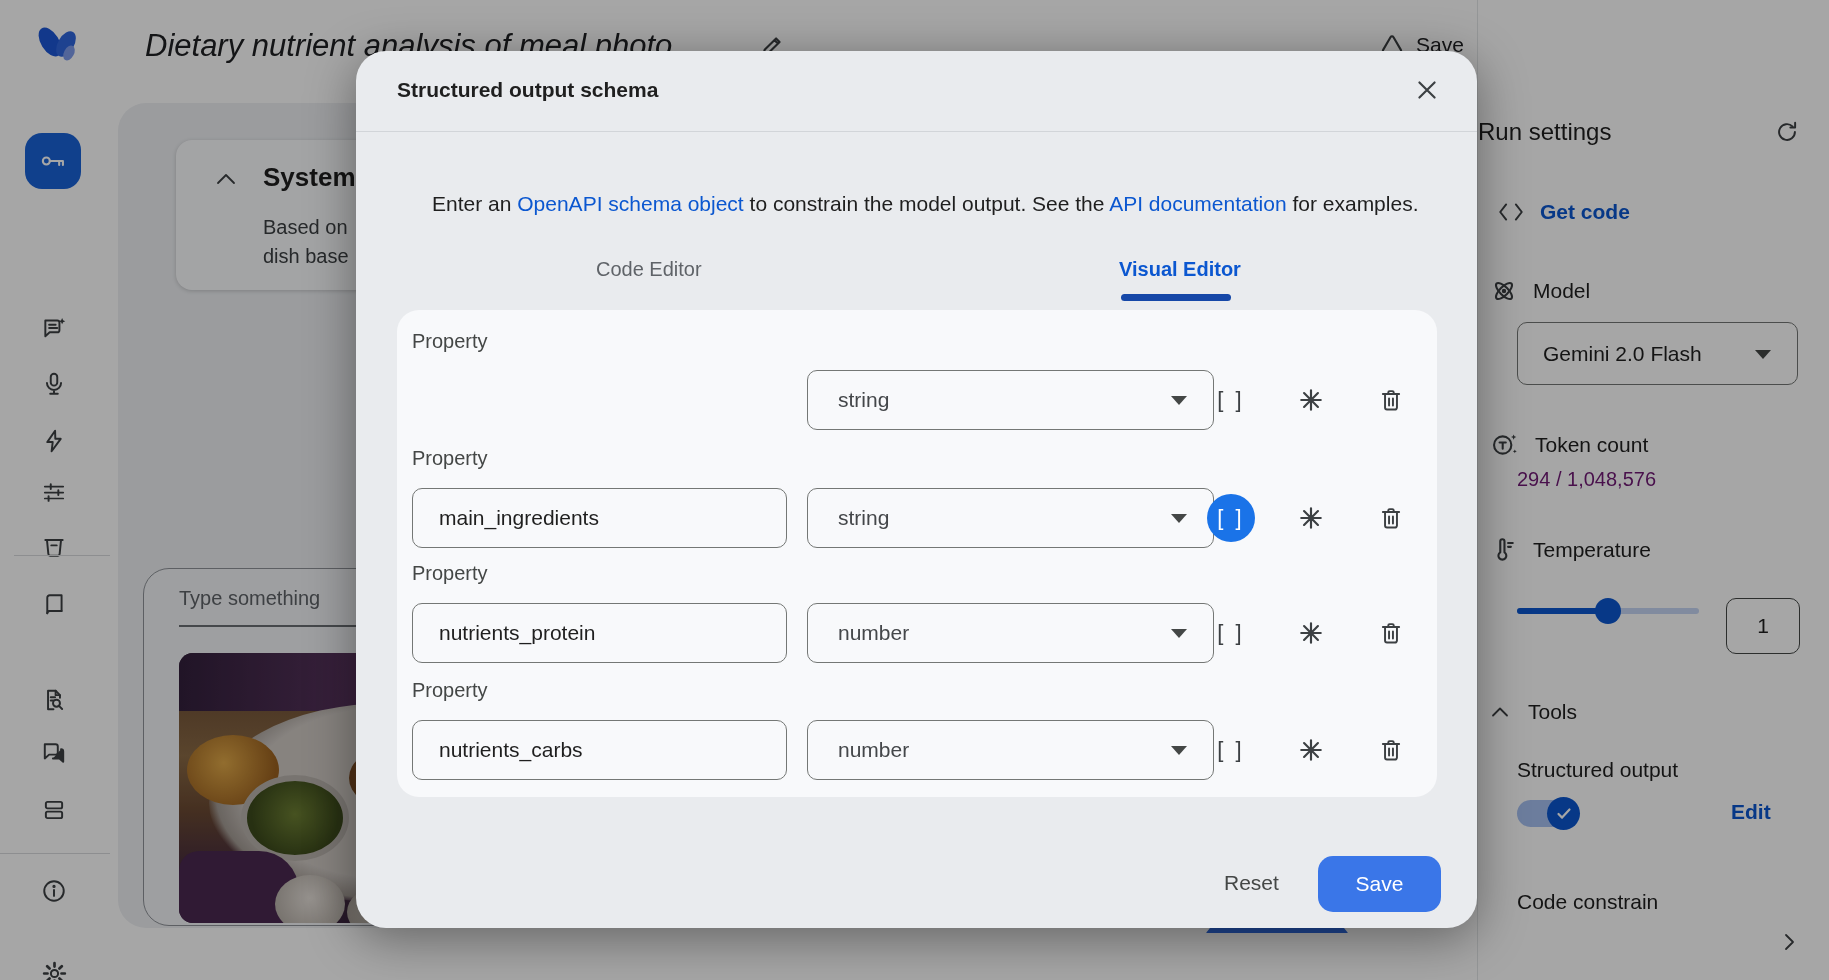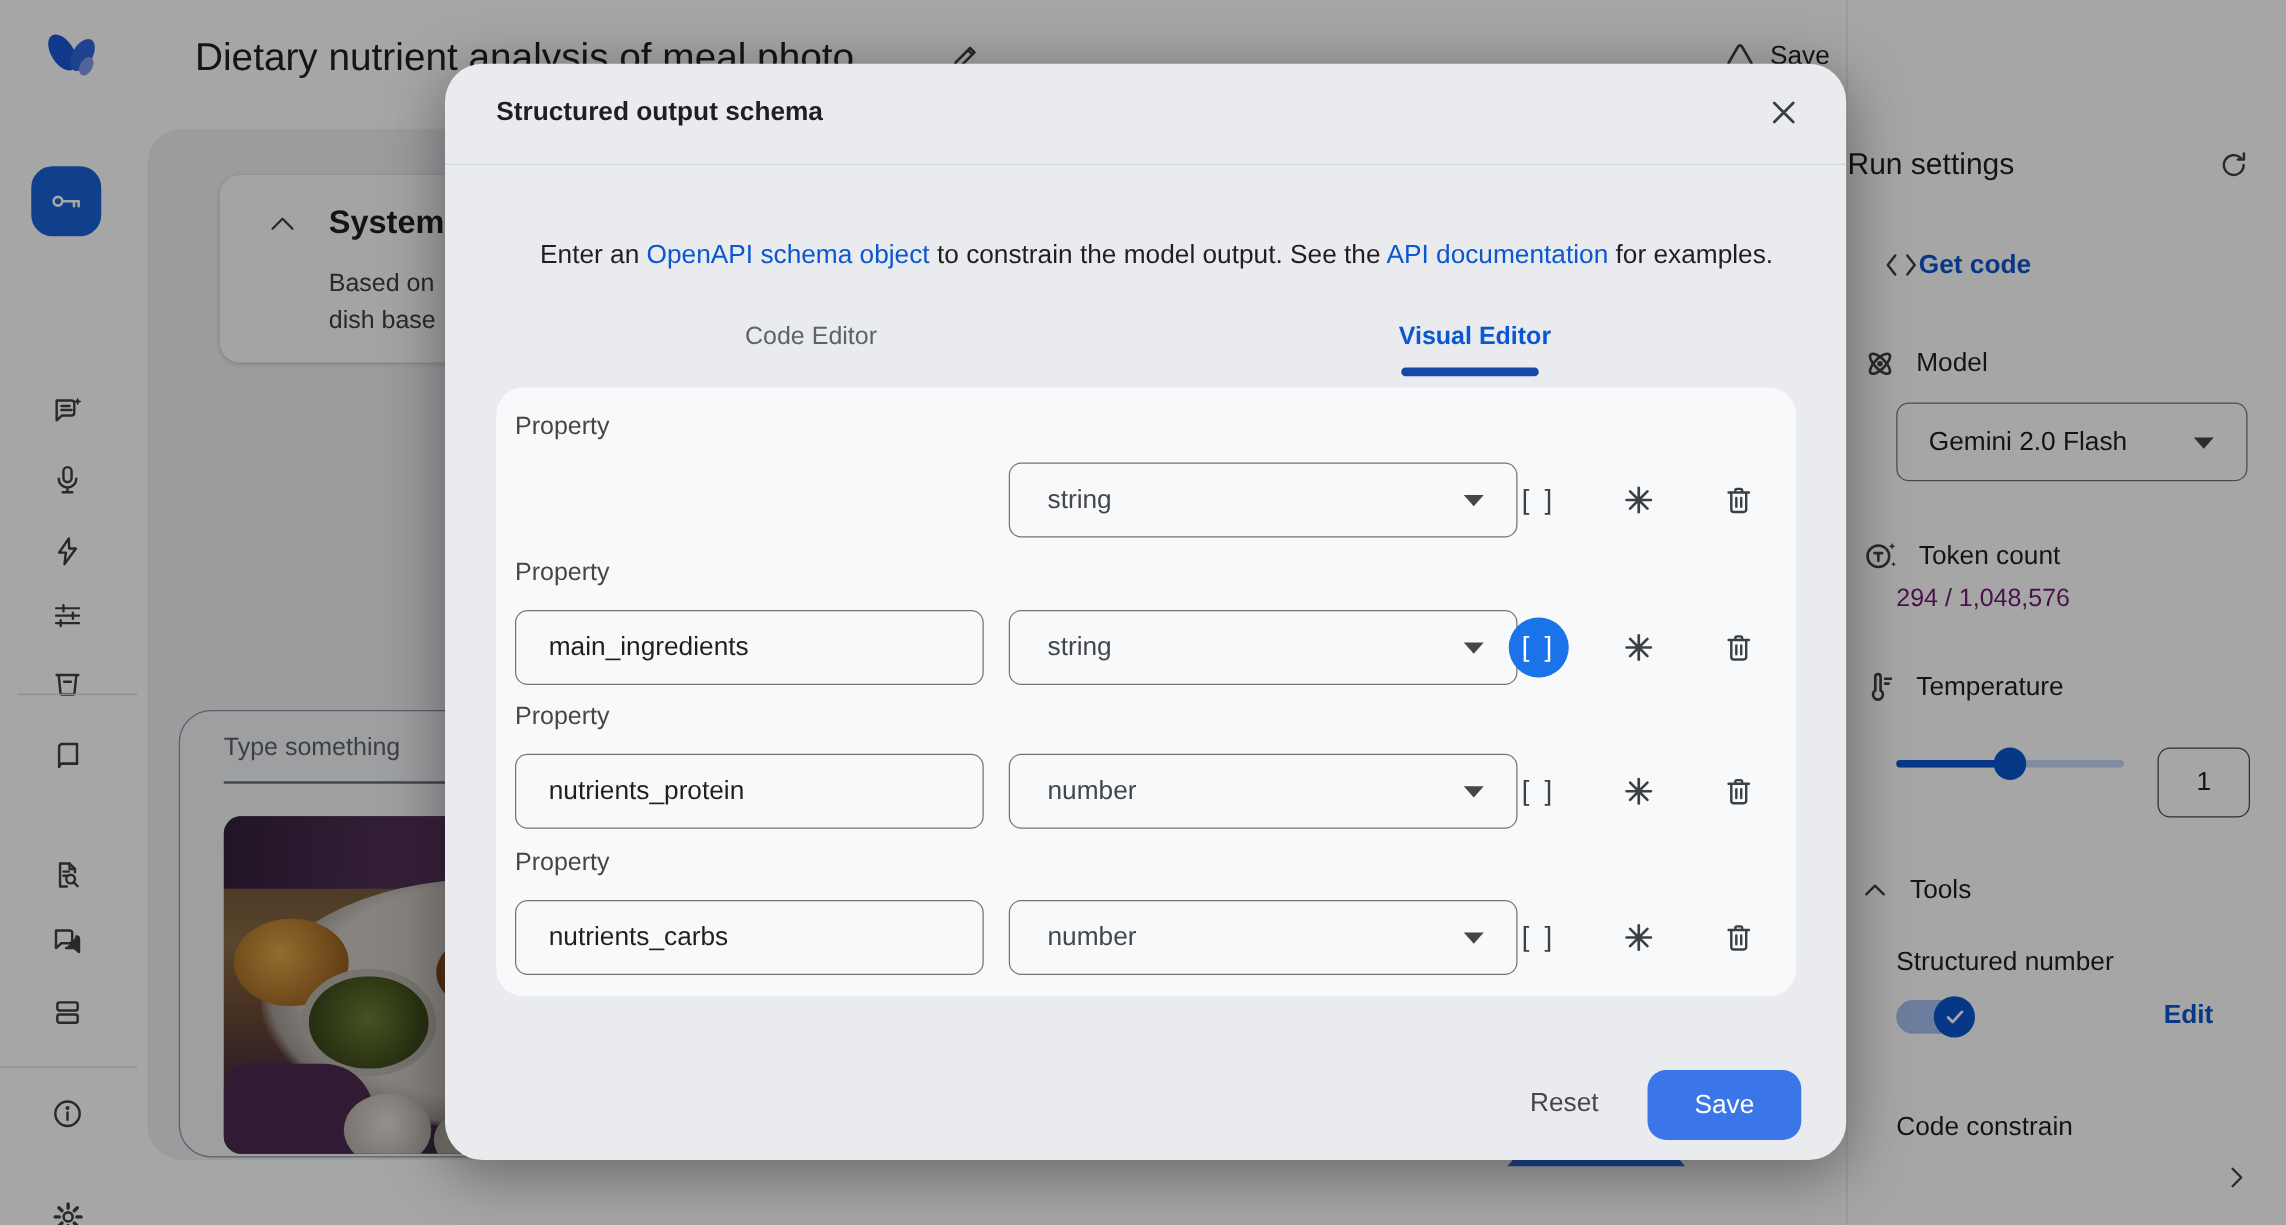--- a/index.html
+++ b/index.html
@@ -67,21 +67,21 @@
 <div id="app">
 
   <div class="abs" style="left:0;top:0;width:1829px;height:90px;background:#fff;">
     <div class="abs" style="left:30px;top:20px;width:56px;height:52px;">
       <svg width="56" height="52" viewBox="0 0 56 52">
         <ellipse cx="20" cy="22" rx="9" ry="16" fill="#1c57d6" transform="rotate(-32 20 22)"></ellipse>
         <ellipse cx="36" cy="24" rx="8" ry="14" fill="#2f66de" transform="rotate(30 36 24)"></ellipse>
         <ellipse cx="39" cy="33" rx="5" ry="8" fill="#7e9cec" transform="rotate(28 39 33)"></ellipse>
       </svg>
     </div>
-    <div class="abs app-title" style="left:156px;top:28px;">Dietary nutrient analysis of meal photo</div>
+    <div class="abs app-title" style="left:145px;top:28px;font-style:italic;">Dietary nutrient analysis of meal photo</div>
     <div class="abs" style="left:758px;top:32px;width:28px;height:28px;">
       <svg width="28" height="28" viewBox="0 0 24 24" class="ic">
           <path d="M4.5 19.5 l1.2-4.2 9.8-9.8 3 3 -9.8 9.8 z M14 6.9 l3 3"></path>
         </svg>
     </div>
     <div class="abs hdr-btn" style="left:1378px;top:31px;">
       <span>
           <svg width="28" height="28" viewBox="0 0 24 24" class="ic">
             <path d="M12 4.5 C12.6 4.5 13 4.8 13.3 5.3 L19.6 16.2 C20.2 17.2 19.5 18.5 18.3 18.5 H5.7 C4.5 18.5 3.8 17.2 4.4 16.2 L10.7 5.3 C11 4.8 11.4 4.5 12 4.5 Z"></path>
           </svg>
@@ -242,21 +242,21 @@
   <div class="abs" style="left:110px;top:933px;width:1719px;height:47px;background:#fff;border-radius:30px 0 0 0;"></div>
 
   <div id="run-settings" class="abs">
     <div class="abs" style="left:0;top:118px;font-size:24px;color:#1f1f1f;">Run settings</div>
     <div class="abs" style="left:296px;top:119px;">
       <svg width="26" height="26" viewBox="0 0 24 24" class="ic">
           <path d="M19.3 12 a7.3 7.3 0 1 1 -2.2-5.2"></path>
           <path d="M19.5 3.5 v4.4 h-4.4"></path>
         </svg>
     </div>
-    <div class="abs" style="left:29px;top:200px;display:flex;align-items:flex-start;">
+    <div class="abs" style="left:19px;top:200px;display:flex;align-items:flex-start;gap:15px;">
       <span>
           <svg width="28" height="24" viewBox="0 0 26 22" class="ic">
             <path d="M8.5 4 L3 11 l5.5 7 M17.5 4 L23 11 l-5.5 7"></path>
           </svg>
         </span>
       <span class="rs-blue" style="font-size:21px;">Get code</span>
     </div>
     <div class="abs" style="left:12px;top:277px;display:flex;align-items:center;gap:15px;">
       <span>
           <svg width="28" height="28" viewBox="0 0 24 24" class="ic">
@@ -298,21 +298,21 @@
       <span style="font-size:21px;">1</span>
     </div>
     <div class="abs" style="left:12px;top:700px;display:flex;align-items:center;gap:18px;">
       <span>
           <svg width="20" height="14" viewBox="0 0 20 14" class="ic">
             <path d="M3 10.5 l7-7 7 7"></path>
           </svg>
         </span>
       <span class="rs-label">Tools</span>
     </div>
-    <div class="abs rs-label" style="left:39px;top:758px;">Structured number</div>
+    <div class="abs rs-label" style="left:39px;top:758px;">Structured output</div>
     <div class="toggle" style="left:39px;top:800px;">
       <div class="knob">
         <svg width="16" height="13" viewBox="0 0 16 13" style="stroke:#fff;stroke-width:2.2;fill:none;stroke-linecap:round;stroke-linejoin:round;">
             <path d="M2.5 7 l3.6 3.6 L13.5 2.5"></path>
           </svg>
       </div>
     </div>
     <div class="abs rs-blue" style="left:253px;top:800px;font-size:21px;">Edit</div>
     <div class="abs rs-label" style="left:39px;top:890px;">Code constrain</div>
     <div class="abs" style="left:300px;top:930px;">

